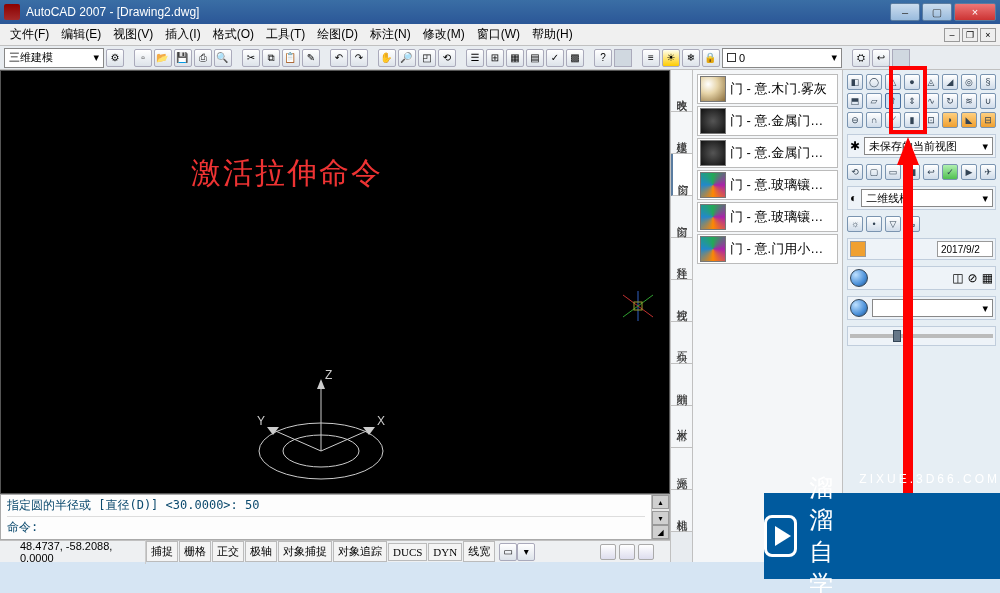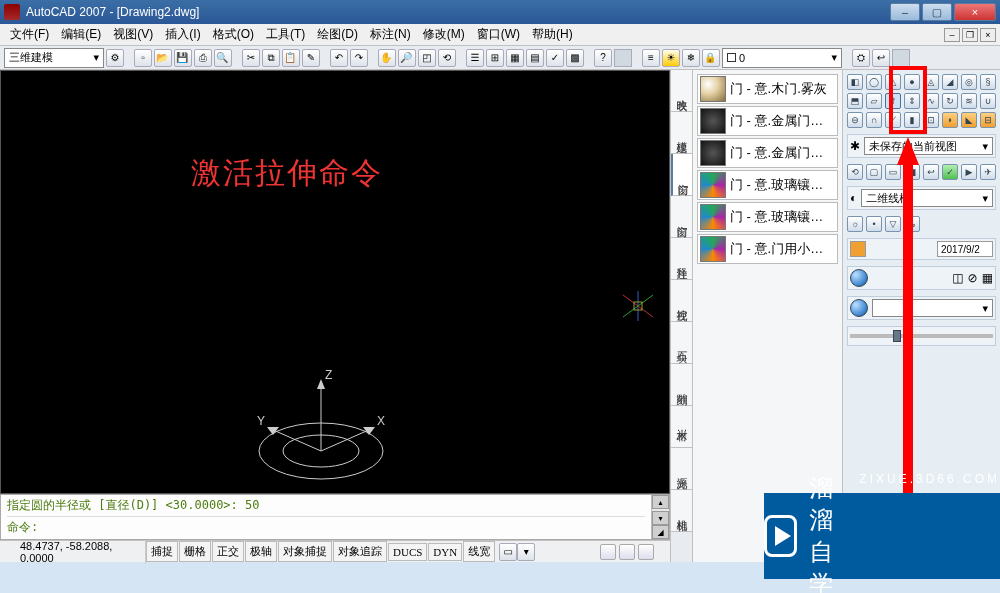--- a/index.html
+++ b/index.html
@@ -110,21 +110,21 @@
 .cmdline {
   height: 46px;
   background: #fdfdfd;
   border: 1px solid #aaa;
   display: flex;
 }
 .cmd-text {
   flex: 1; padding: 2px 6px;
   font-family: SimSun, monospace;
   font-size: 12px;
-  color: #4d7c0f;
+  color: #0c4a6e;
   display: flex; flex-direction: column;
   justify-content: flex-start;
 }
 .cmd-scroll {
   width: 18px; background: #e8e8e8;
   border-left: 1px solid #bbb;
   position: relative;
 }
 .cmd-scroll .arrow { height: 14px; background: #d0d0d0; border:1px solid #999; font-size:8px; display:flex;align-items:center;justify-content:center;}
 .statusbar {

